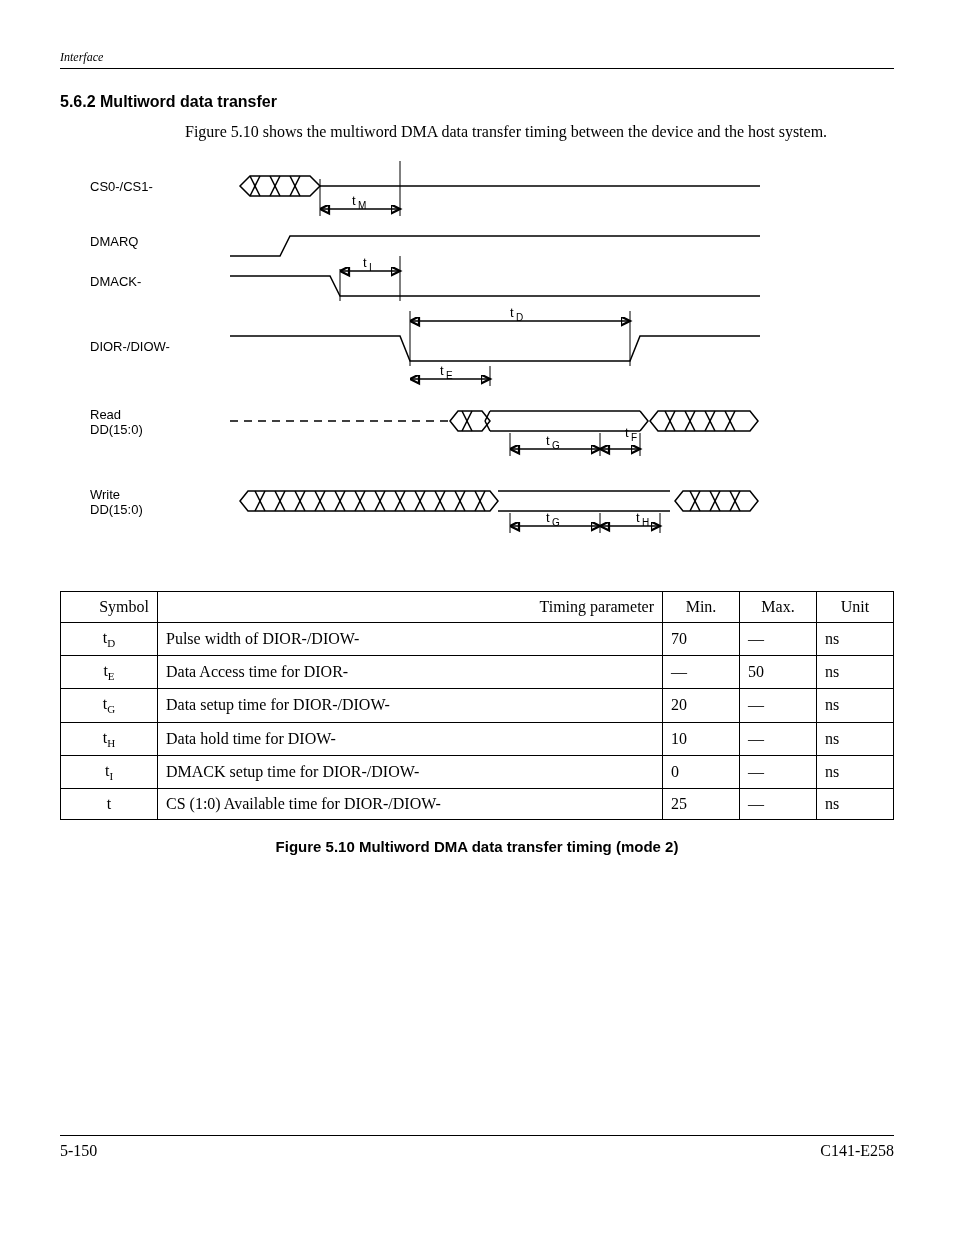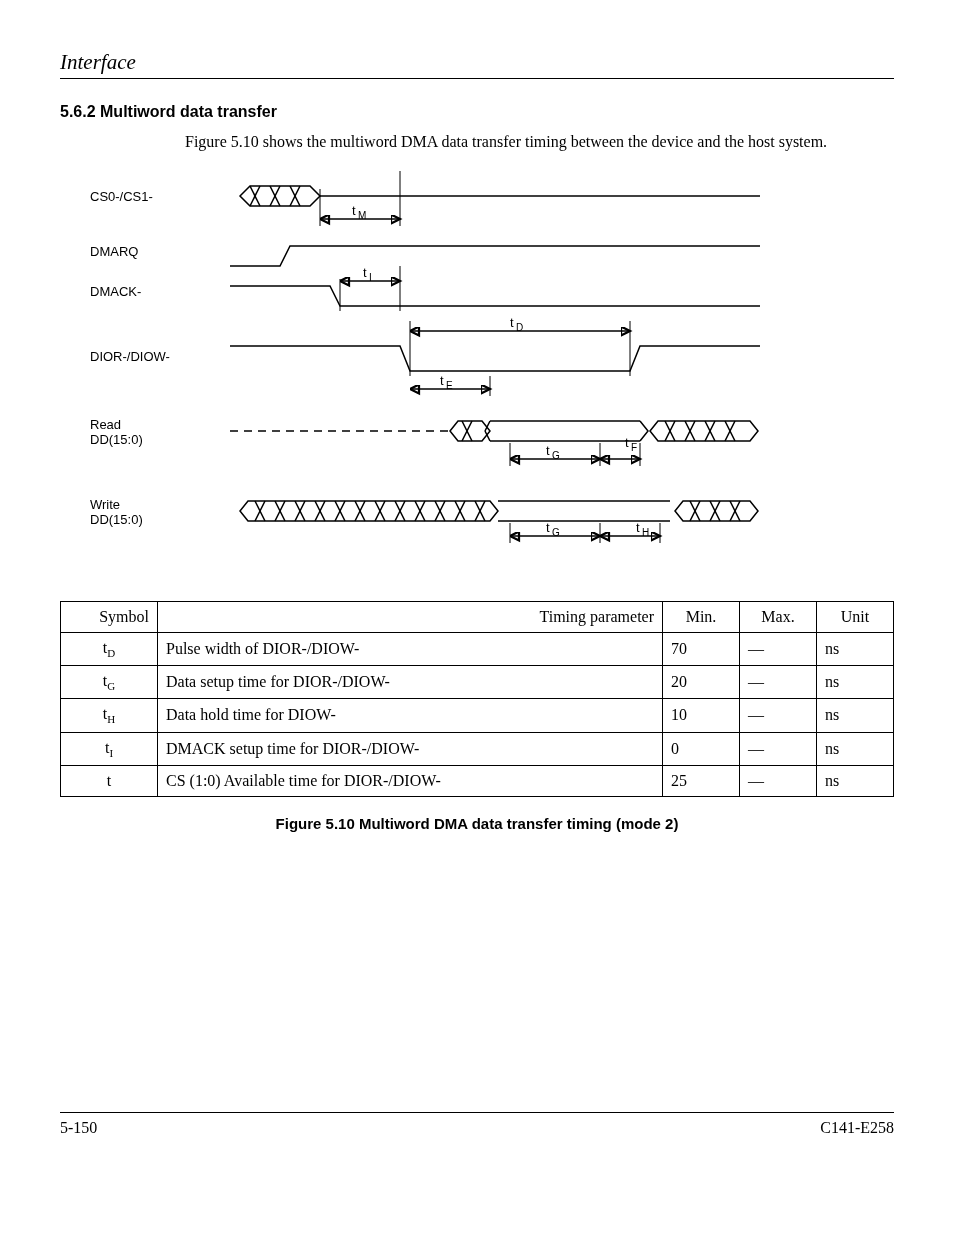--- a/index.html
+++ b/index.html
@@ -7,21 +7,21 @@
     font-size: 16px;
     color: #000;
     background: #fff;
     margin: 0;
     padding: 50px 60px 40px 60px;
     width: 954px;
     box-sizing: border-box;
   }
   .header-italic {
     font-style: italic;
-    font-size: 21px;
+    font-size: 12px;
     border-bottom: 1.5px solid #000;
     padding-bottom: 3px;
     margin-bottom: 24px;
   }
   .section-heading {
     font-family: Arial, Helvetica, sans-serif;
     font-weight: bold;
     font-size: 16px;
     margin-bottom: 12px;
   }
@@ -251,20 +251,27 @@
   </thead>
   <tbody id="timing-body">
       <tr>
         <td class="c-sym">t<span class="sub">D</span></td>
         <td class="c-param">Pulse width of DIOR-/DIOW-</td>
         <td class="c-num">70</td>
         <td class="c-num dash">—</td>
         <td class="c-num">ns</td>
       </tr>
       <tr>
+        <td class="c-sym">t<span class="sub">E</span></td>
+        <td class="c-param">Data Access time for DIOR-</td>
+        <td class="c-num dash">—</td>
+        <td class="c-num">50</td>
+        <td class="c-num">ns</td>
+      </tr>
+      <tr>
         <td class="c-sym">t<span class="sub">G</span></td>
         <td class="c-param">Data setup time for DIOR-/DIOW-</td>
         <td class="c-num">20</td>
         <td class="c-num dash">—</td>
         <td class="c-num">ns</td>
       </tr>
       <tr>
         <td class="c-sym">t<span class="sub">H</span></td>
         <td class="c-param">Data hold time for DIOW-</td>
         <td class="c-num">10</td>

